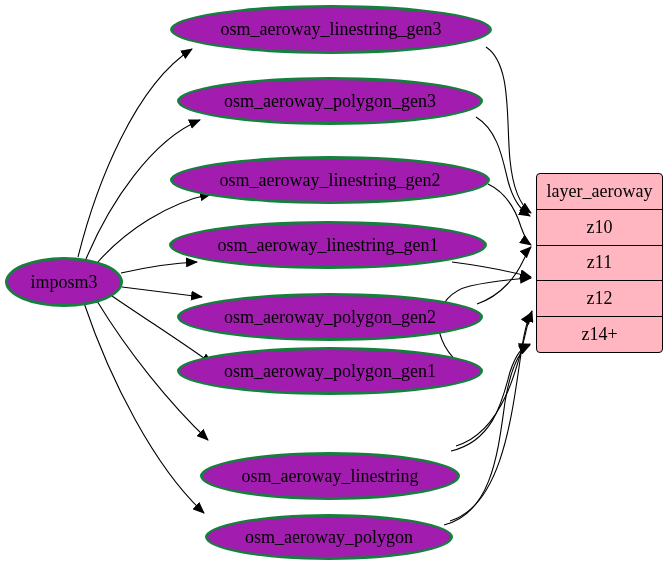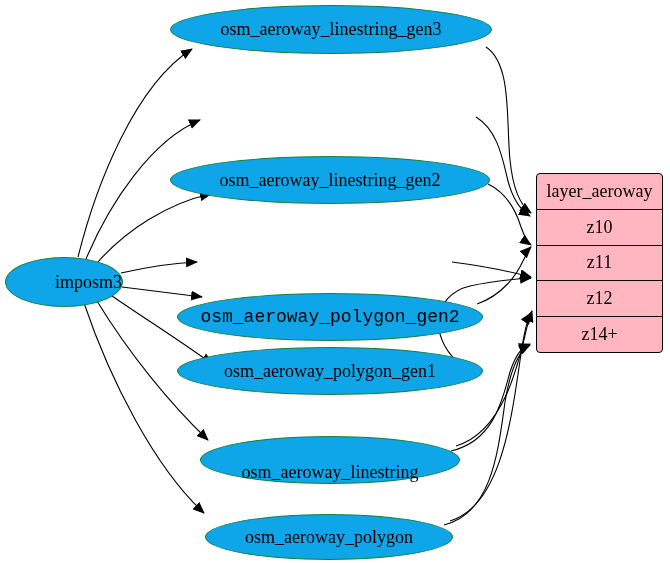--- a/index.html
+++ b/index.html
@@ -13,38 +13,38 @@
     color: #000000;
     overflow: hidden;
   }
   #edges {
     position: absolute;
     left: 0; top: 0;
     width: 670px; height: 563px;
   }
   .node-ellipse {
     position: absolute;
-    border: 1px solid #15803d;
+    border: 3px solid #15803d;
     border-radius: 50%;
-    background: #0ea5e9;
+    background: #a21caf;
     display: flex;
     align-items: center;
     justify-content: center;
     box-sizing: border-box;
     white-space: nowrap;
   }
   
-  #n-imposm3            { left: 5px;   top: 257px; width: 118px; height: 50px; justify-content: flex-end; }
+  #n-imposm3            { left: 5px;   top: 257px; width: 118px; height: 50px; }
   #n-linestring-gen3    { left: 170px; top: 5px;   width: 322px; height: 49px; }
   #n-polygon-gen3       { left: 177px; top: 77px;  width: 306px; height: 48px; }
   #n-linestring-gen2    { left: 170px; top: 156px; width: 320px; height: 48px; }
   #n-linestring-gen1    { left: 169px; top: 221px; width: 318px; height: 48px; }
-  #n-polygon-gen2       { left: 177px; top: 293px; width: 306px; height: 48px; font-family: Liberation Mono, monospace; }
+  #n-polygon-gen2       { left: 177px; top: 293px; width: 306px; height: 48px; }
   #n-polygon-gen1       { left: 177px; top: 347px; width: 306px; height: 48px; }
-  #n-linestring         { left: 200px; top: 436px; width: 260px; height: 48px; align-items: flex-end; }
+  #n-linestring         { left: 200px; top: 452px; width: 260px; height: 48px; }
   #n-polygon            { left: 205px; top: 514px; width: 248px; height: 46px; text-align: right; }
 
   .record-node {
     position: absolute;
     left: 536px; top: 173px;
     width: 127px; height: 180px;
     background: #ffb6c1;
     border: 1.5px solid #000000;
     border-radius: 4px;
     box-sizing: border-box;
@@ -96,22 +96,28 @@
     </g>
   </svg>
 
   <div class="node-ellipse" id="n-imposm3">
     <span>imposm3</span>
   </div>
 
   <div class="node-ellipse" id="n-linestring-gen3">
     <span>osm_aeroway_linestring_gen3</span>
   </div>
+  <div class="node-ellipse" id="n-polygon-gen3">
+    <span>osm_aeroway_polygon_gen3</span>
+  </div>
   <div class="node-ellipse" id="n-linestring-gen2">
     <span>osm_aeroway_linestring_gen2</span>
+  </div>
+  <div class="node-ellipse" id="n-linestring-gen1">
+    <span>osm_aeroway_linestring_gen1</span>
   </div>
   <div class="node-ellipse" id="n-polygon-gen2">
     <span>osm_aeroway_polygon_gen2</span>
   </div>
   <div class="node-ellipse" id="n-polygon-gen1">
     <span>osm_aeroway_polygon_gen1</span>
   </div>
   <div class="node-ellipse" id="n-linestring">
     <span>osm_aeroway_linestring</span>
   </div>

